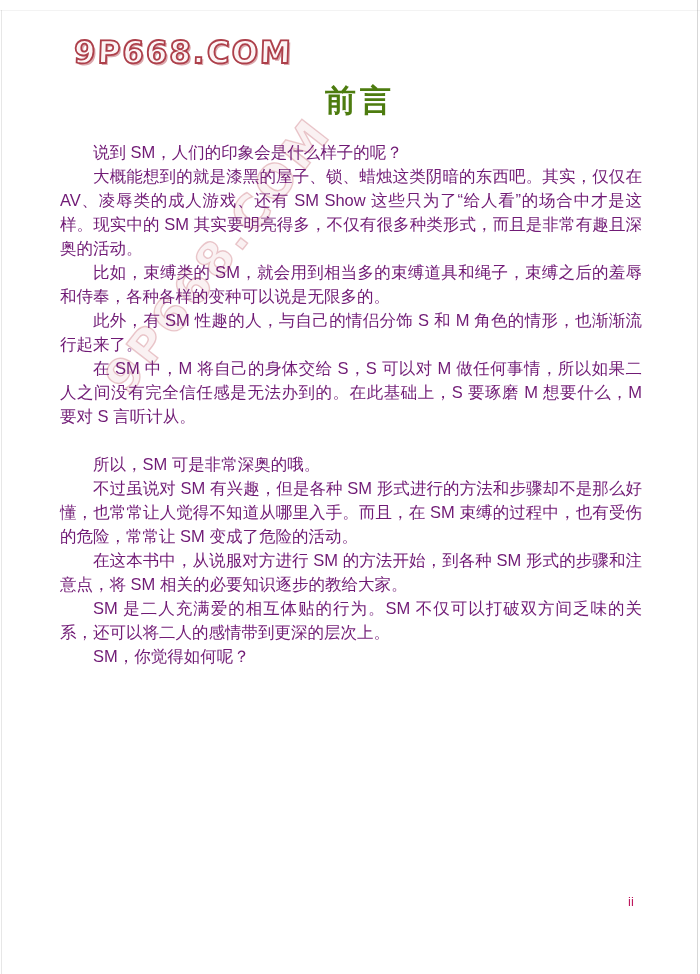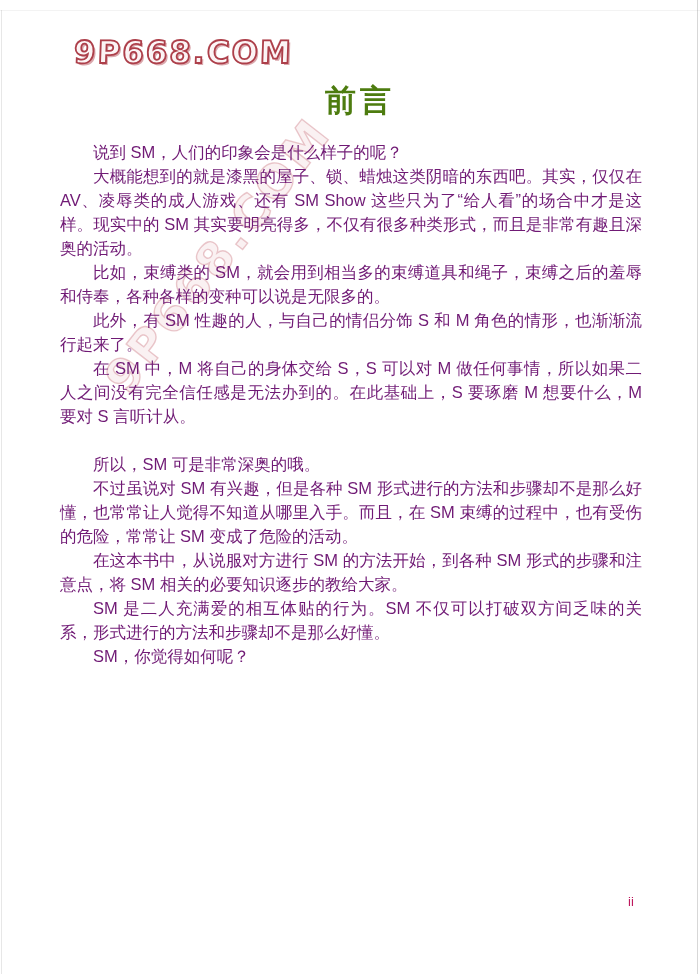--- a/index.html
+++ b/index.html
@@ -109,17 +109,17 @@
 
 <div class="content">
   <p>说到 SM，人们的印象会是什么样子的呢？</p>
   <p>大概能想到的就是漆黑的屋子、锁、蜡烛这类阴暗的东西吧。其实，仅仅在 AV、凌辱类的成人游戏、还有 SM Show 这些只为了“给人看”的场合中才是这样。现实中的 SM 其实要明亮得多，不仅有很多种类形式，而且是非常有趣且深奥的活动。</p>
   <p>比如，束缚类的 SM，就会用到相当多的束缚道具和绳子，束缚之后的羞辱和侍奉，各种各样的变种可以说是无限多的。</p>
   <p>此外，有 SM 性趣的人，与自己的情侣分饰 S 和 M 角色的情形，也渐渐流行起来了。</p>
   <p>在 SM 中，M 将自己的身体交给 S，S 可以对 M 做任何事情，所以如果二人之间没有完全信任感是无法办到的。在此基础上，S 要琢磨 M 想要什么，M 要对 S 言听计从。</p>
   <p class="space-before">所以，SM 可是非常深奥的哦。</p>
   <p>不过虽说对 SM 有兴趣，但是各种 SM 形式进行的方法和步骤却不是那么好懂，也常常让人觉得不知道从哪里入手。而且，在 SM 束缚的过程中，也有受伤的危险，常常让 SM 变成了危险的活动。</p>
   <p>在这本书中，从说服对方进行 SM 的方法开始，到各种 SM 形式的步骤和注意点，将 SM 相关的必要知识逐步的教给大家。</p>
-  <p>SM 是二人充满爱的相互体贴的行为。SM 不仅可以打破双方间乏味的关系，形式进行的方法和步骤却不是那么好懂。</p>
+  <p>SM 是二人充满爱的相互体贴的行为。SM 不仅可以打破双方间乏味的关系，还可以将二人的感情带到更深的层次上。</p>
   <p>SM，你觉得如何呢？</p>
 </div>
 
 <div class="page-number">ii</div>
 
 </body></html>

